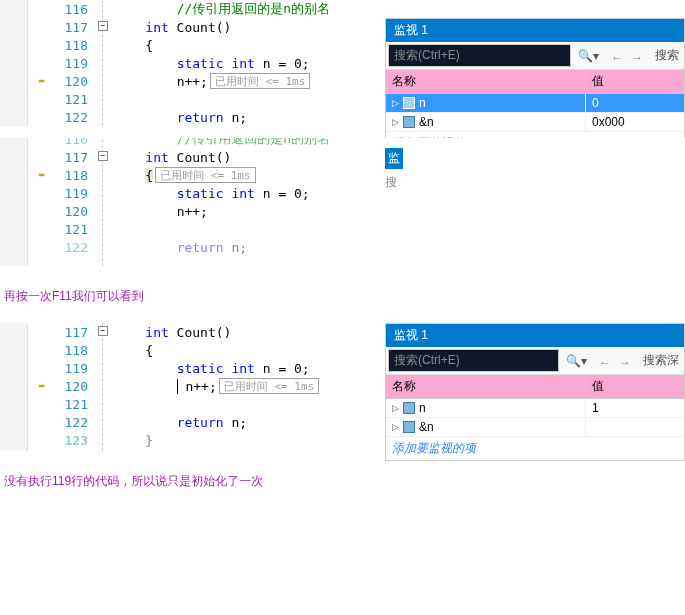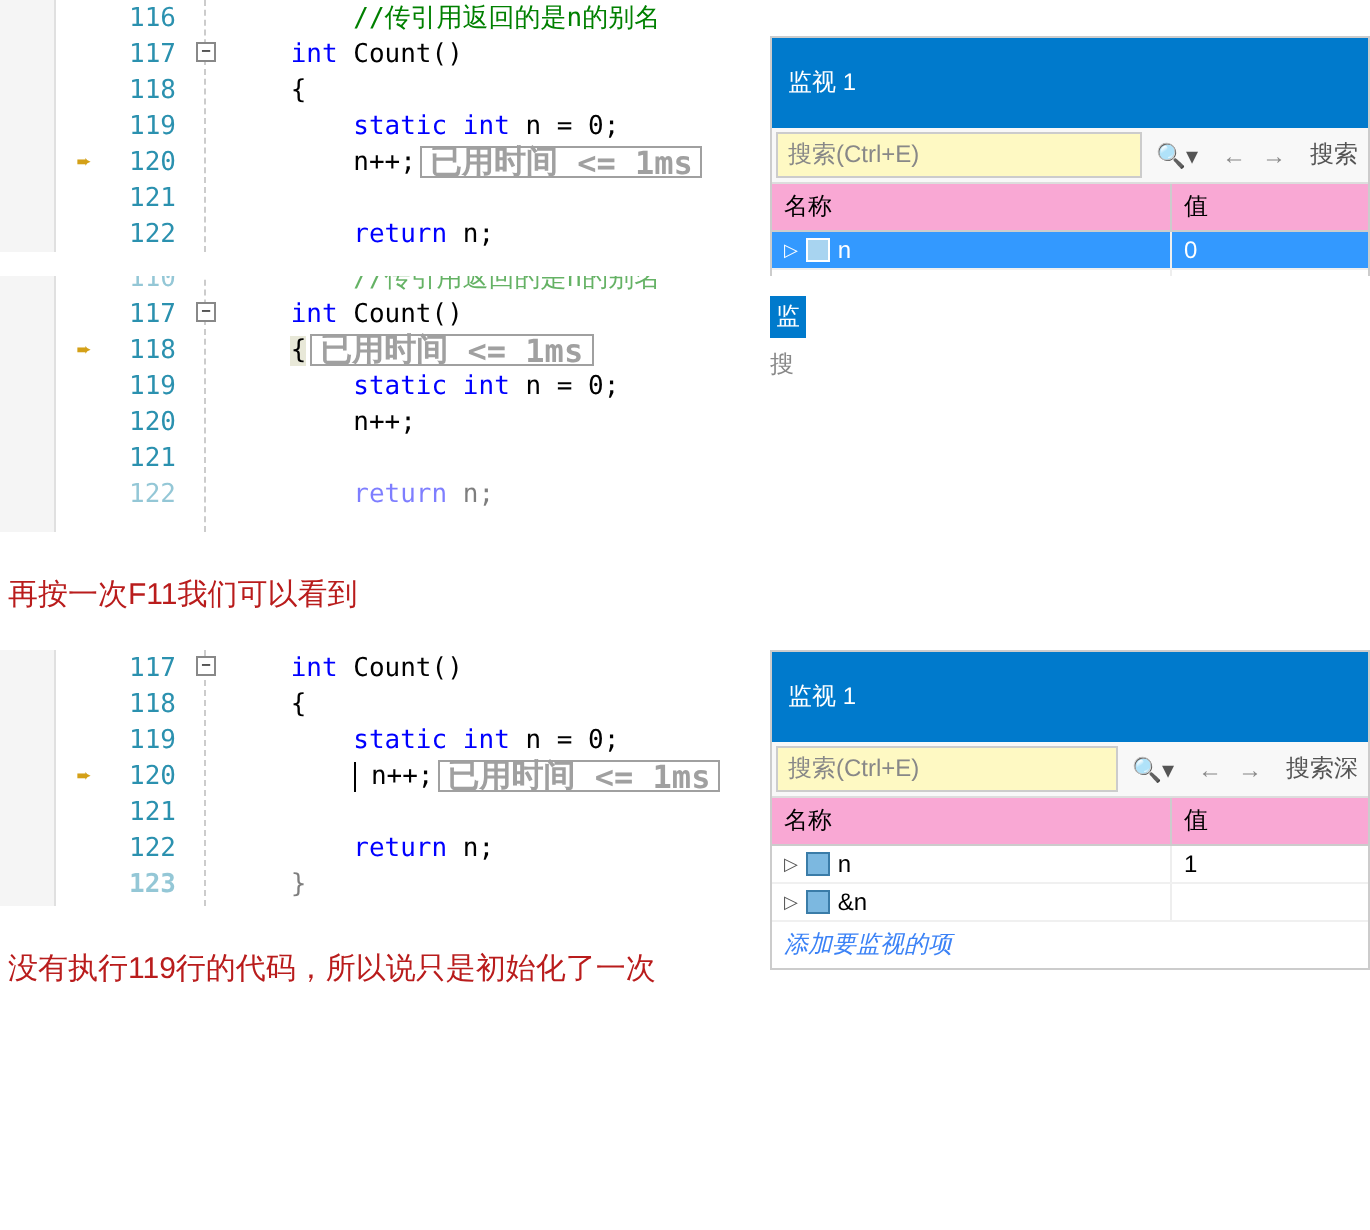--- a/index.html
+++ b/index.html
@@ -13,45 +13,45 @@
     .linenum-col { width: 40px; background: #fff; display: flex; flex-direction: column; }
     .linenum { height: 18px; color: #2b91af; font-family: Consolas, monospace; font-size: 13px; display: flex; align-items: center; justify-content: flex-end; padding-right: 8px; }
     .fold-col { width: 18px; background: #fff; position: relative; }
     .fold-line { position: absolute; left: 6px; top: 0; bottom: 0; border-left: 1px dashed #ccc; }
     .fold-box { position: absolute; left: 2px; width: 10px; height: 10px; border: 1px solid #888; background: #fff; font-size: 8px; line-height: 8px; text-align: center; cursor: pointer; }
     .code-col { flex: 1; font-family: Consolas, monospace; font-size: 13px; }
     .code-line { height: 18px; display: flex; align-items: center; white-space: pre; }
     .comment { color: #008000; }
     .keyword { color: #0000ff; }
     .cursor-box { border: 1px solid #a0a0a0; display: inline-flex; align-items: center; height: 16px; padding: 0 4px; margin-left: 2px; }
-    .perf-tip { color: #a0a0a0; font-size: 16px; font-weight: bold; }
+    .perf-tip { color: #a0a0a0; font-size: 11px; }
     .char-highlight { background: #e8e8d8; }
     
     .section { position: relative; }
     .watch-panel { position: absolute; background: #fff; border: 1px solid #ccc; font-family: "Microsoft YaHei", sans-serif; font-size: 12px; }
-    .watch-title { background: #007acc; color: #fff; padding: 14px 8px; font-size: 12px; }
+    .watch-title { background: #007acc; color: #fff; padding: 3px 8px; font-size: 12px; }
     .watch-search-row { display: flex; align-items: center; border-bottom: 1px solid #ddd; background: #f8f8f8; }
-    .watch-search { flex: 1; border: 1px solid #ccc; padding: 2px 5px; color: #888; background: #fef9c3; margin: 2px; }
+    .watch-search { flex: 1; border: 1px solid #ccc; padding: 2px 5px; color: #888; background: #0f172a; margin: 2px; }
     .watch-search-btn { padding: 2px 5px; color: #555; cursor: pointer; }
     .watch-nav { display: flex; gap: 2px; padding: 0 4px; }
     .watch-nav-btn { color: #888; padding: 0 3px; }
     .watch-header { display: flex; background: #f9a8d4; border-bottom: 1px solid #ccc; }
     .watch-col-name { flex: 0 0 200px; padding: 3px 6px; border-right: 1px solid #ccc; }
     .watch-col-value { flex: 1; padding: 3px 6px; }
     .watch-row { display: flex; border-bottom: 1px solid #f0f0f0; }
     .watch-row.selected { background: #3399ff; color: #fff; }
     .watch-cell-name { flex: 0 0 200px; padding: 2px 6px; display: flex; align-items: center; gap: 4px; border-right: 1px solid #eee; }
     .watch-cell-value { flex: 1; padding: 2px 6px; }
     .expand-tri { font-size: 9px; color: #555; }
     .watch-row.selected .expand-tri { color: #fff; }
     .var-icon { width: 12px; height: 12px; background: #7cb8e0; border: 1px solid #3a7ca8; display: inline-block; }
     .var-icon.sel { background: #a8d4f0; border-color: #fff; }
     .watch-placeholder { color: #3b82f6; font-style: italic; padding: 3px 6px; }
     
-    .text-para { font-family: "Microsoft YaHei", sans-serif; font-size: 15px; color: #b91c1c; margin: 10px 4px 18px 4px; }
+    .text-para { font-family: "Microsoft YaHei", sans-serif; font-size: 12px; color: #a21caf; margin: 10px 4px 18px 4px; }
   </style>
 </head>
 <body>
 
 <div class="section" style="height: 138px;">
   <div class="code-block">
     <div class="bookmark-col" style="height:126px;"></div>
     <div class="gutter-col">
       <div class="gutter-cell"></div>
         <div class="gutter-cell"></div>
@@ -108,20 +108,21 @@
           <span>n</span>
         </div>
       <div class="watch-cell-value">0</div>
     </div>
     <div class="watch-row">
       <div class="watch-cell-name">
           <span class="expand-tri">▷</span>
           <span class="var-icon"></span>
           <span>&amp;n</span>
         </div>
+      <div class="watch-cell-value">0x000</div>
     </div>
     <div class="watch-placeholder">添加要监视的项</div>
   </div>
 </div>
 
 <div class="section" style="height: 140px; overflow: hidden;">
   <div class="code-block" style="margin-top:-8px;">
     <div class="bookmark-col" style="height:136px;"></div>
     <div class="gutter-col">
       <div class="gutter-cell"></div>

